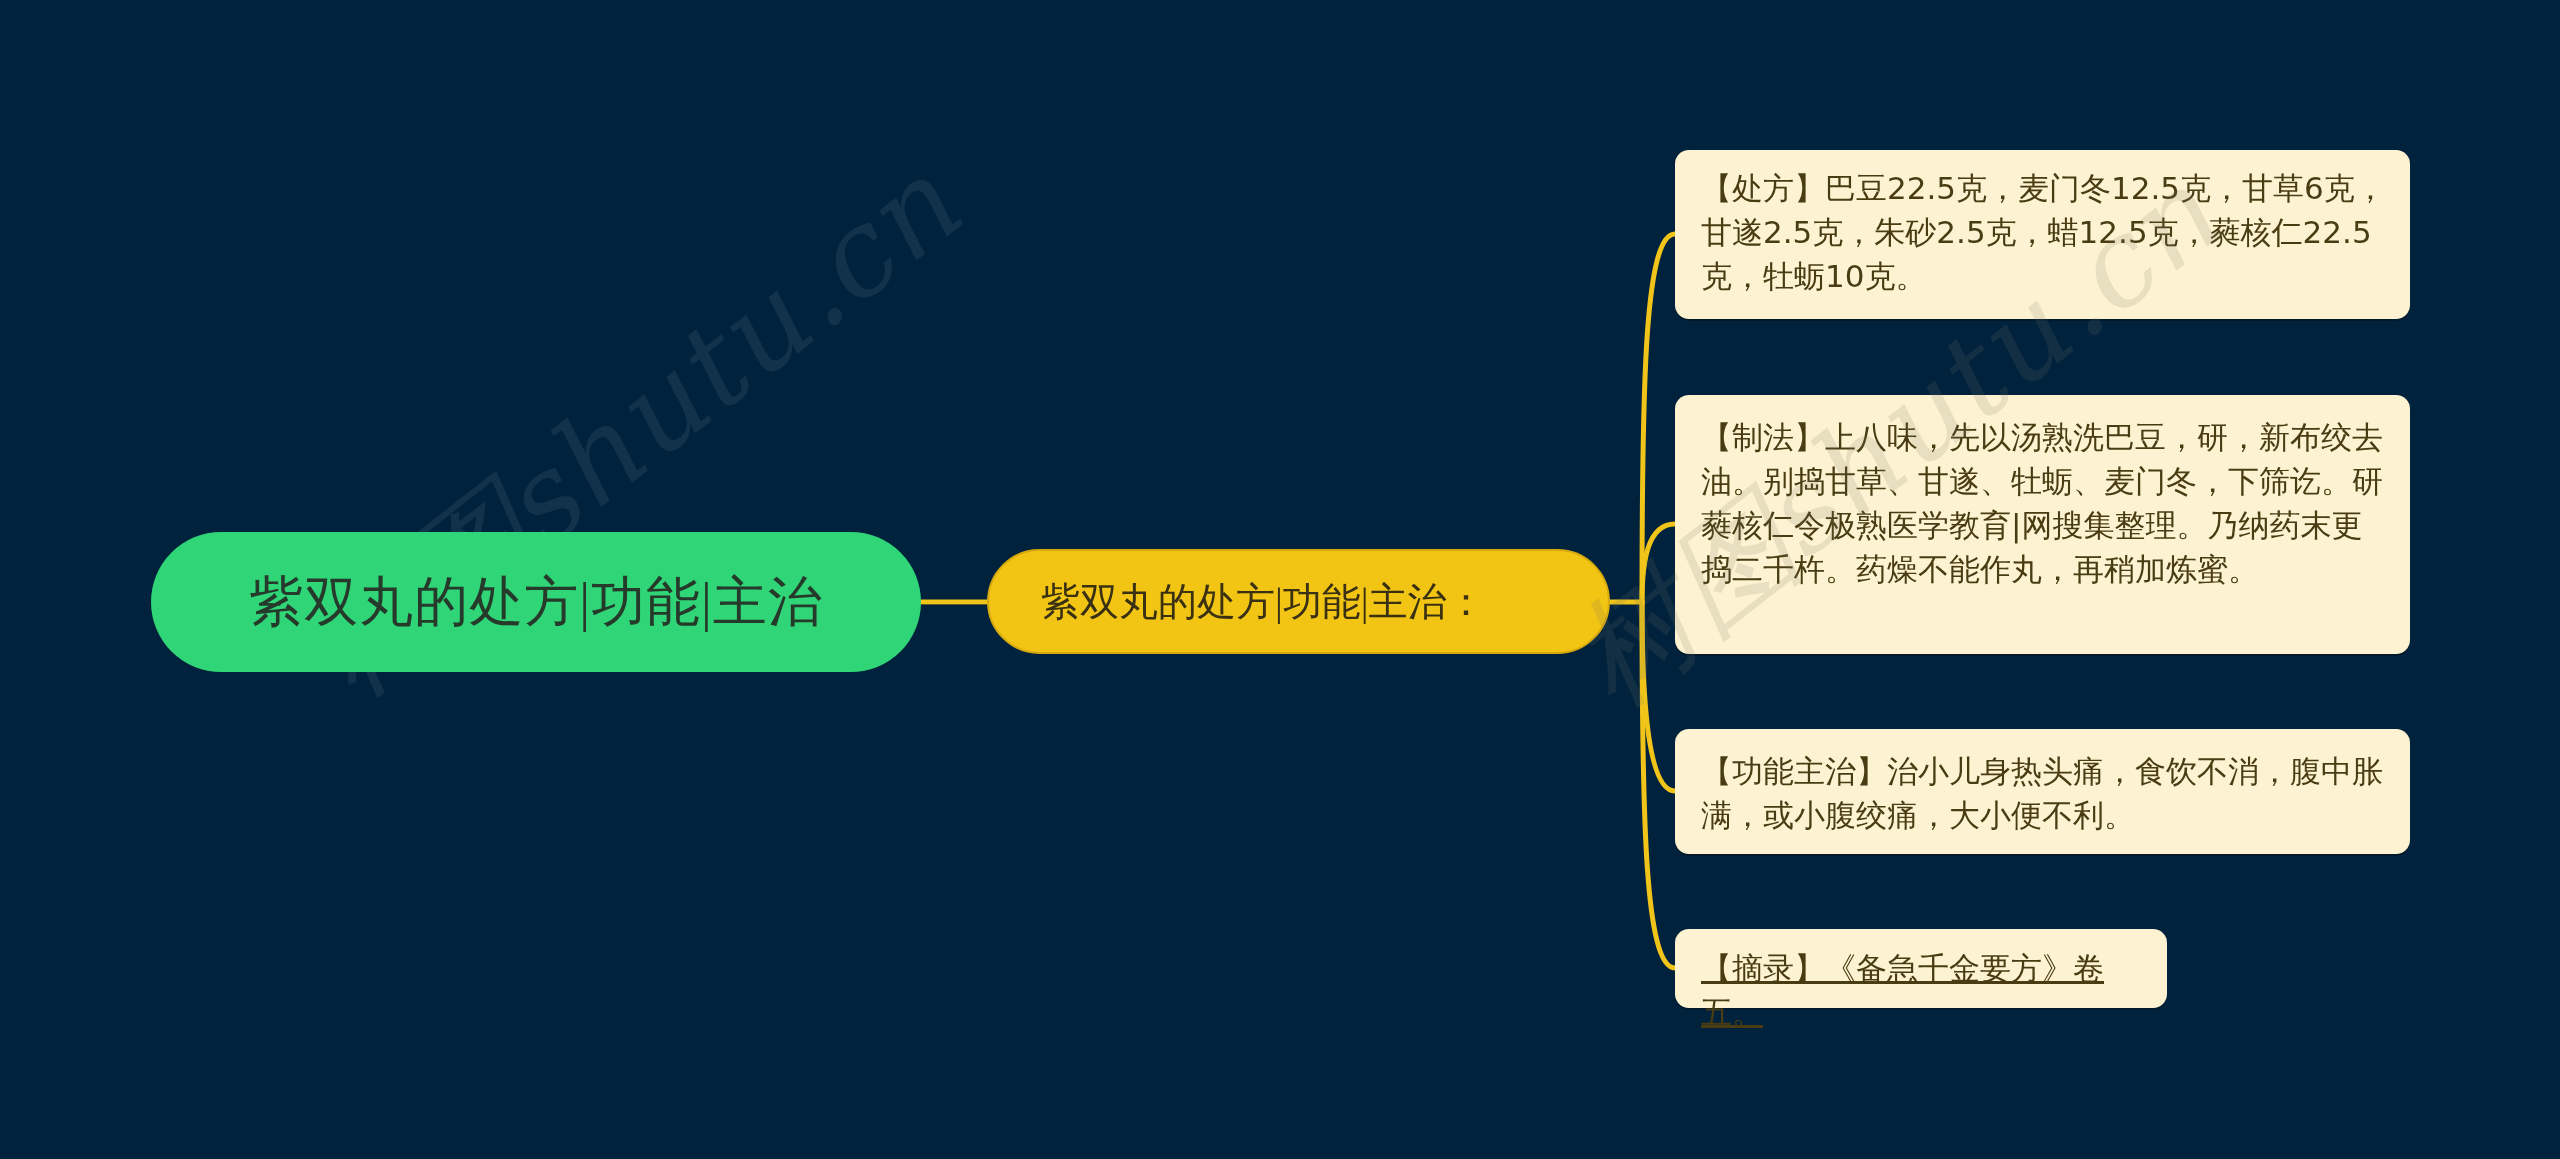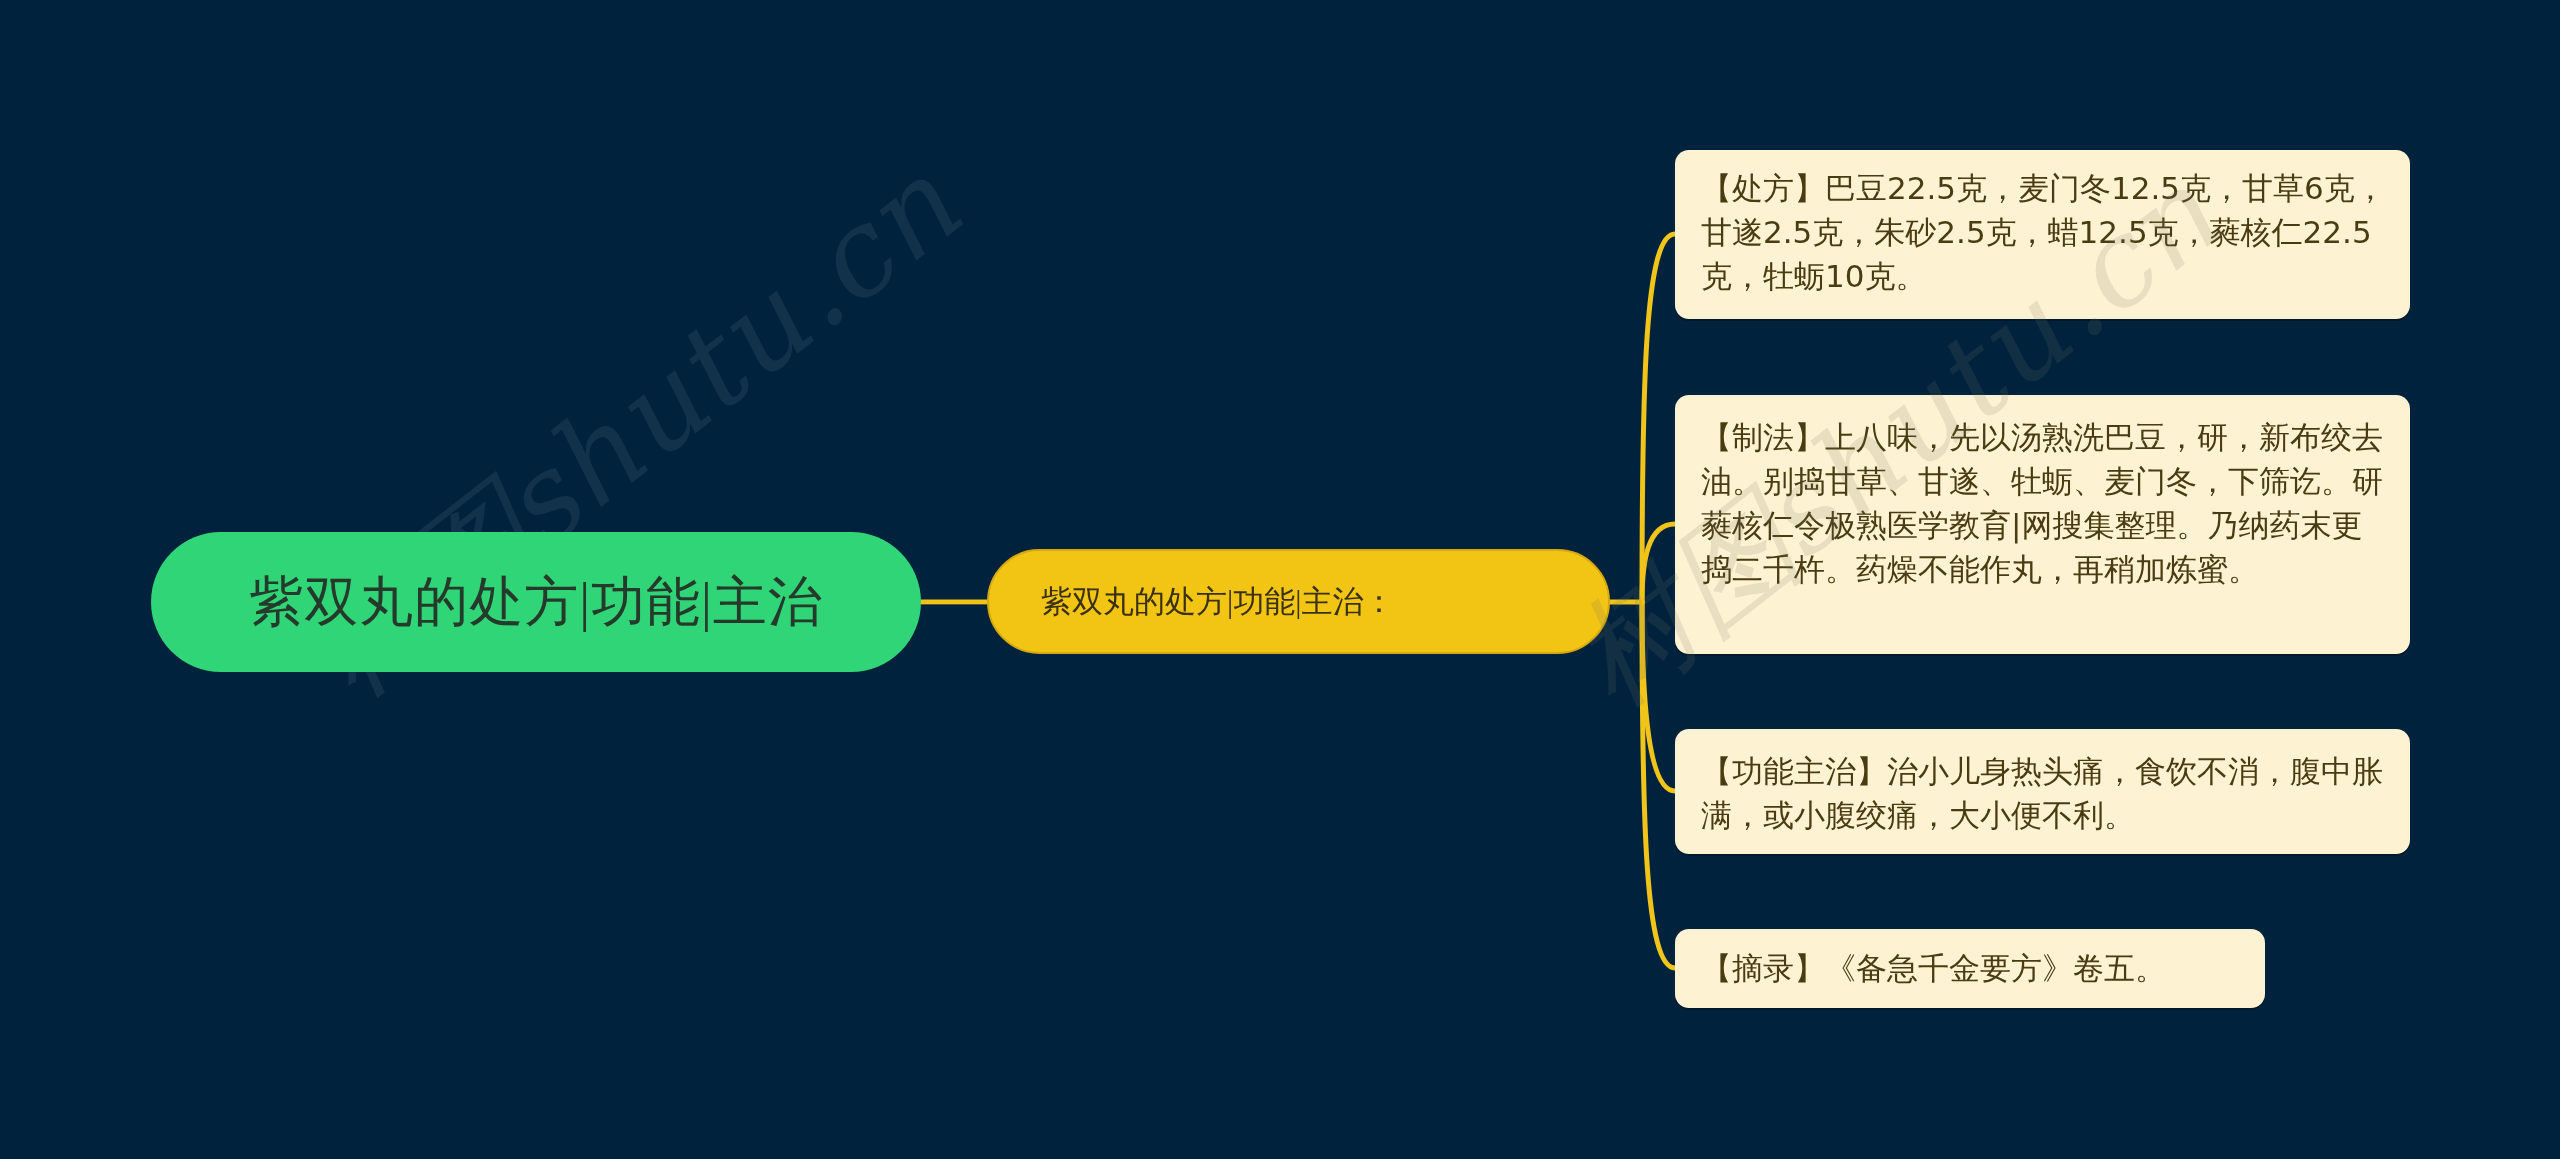--- a/index.html
+++ b/index.html
@@ -54,21 +54,21 @@
     left: 987px;
     top: 549px;
     width: 623px;
     height: 105px;
     border-radius: 53px;
     background: #f2c414;
     border: 2px solid #d6a90e;
     padding-left: 52px;
   }
   .mid-node .label {
-    font-size: 31px;
+    font-size: 39px;
     color: #3a3112;
     white-space: nowrap;
   }
   .leaf {
     position: absolute;
     box-sizing: border-box;
     background: #fdf3d2;
     border-radius: 14px;
     padding: 16px 18px 16px 18px;
     color: #4a3c12;
@@ -77,21 +77,21 @@
     box-shadow: 0 2px 0 rgba(0,0,0,0.25);
   }
   .leaf .text {
     display: block;
     word-break: break-all;
     margin-left: 8px;
   }
   .leaf-1 { left: 1675px; top: 150px; width: 735px; height: 169px; }
   .leaf-2 { left: 1675px; top: 395px; width: 735px; height: 259px; padding-top: 20px; }
   .leaf-3 { left: 1675px; top: 729px; width: 735px; height: 125px; padding-top: 20px; }
-  .leaf-4 { left: 1675px; top: 929px; width: 590px; height: 79px; padding-top: 17px; }
+  .leaf-4 { left: 1675px; top: 929px; width: 492px; height: 79px; padding-top: 17px; text-decoration: underline; }
 
   .watermark {
     position: absolute;
     font-family: "DejaVu Serif", "Liberation Serif", serif;
     font-size: 120px;
     font-style: italic;
     white-space: nowrap;
     transform-origin: left bottom;
     transform: rotate(-38deg);
     pointer-events: none;

